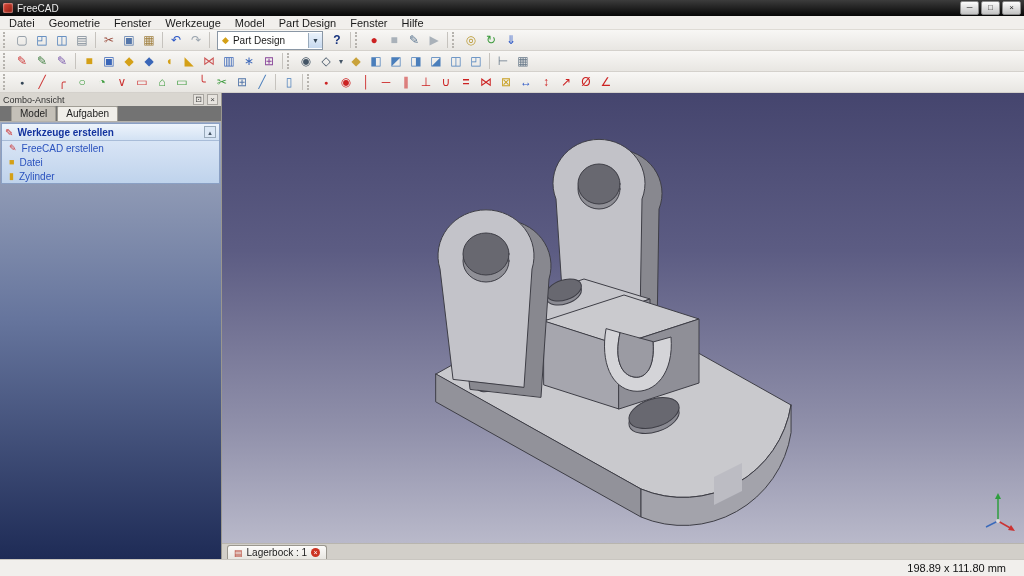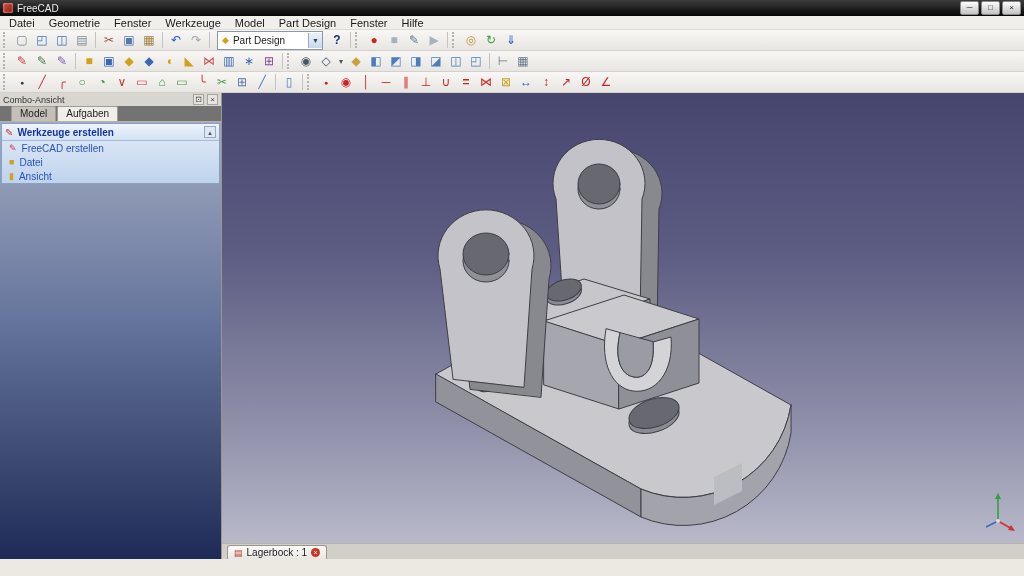--- a/index.html
+++ b/index.html
@@ -137,21 +137,21 @@
               <span class="ti-label" style="color:#2a52be">FreeCAD erstellen</span>
             </div>
 
             <div class="task-item">
               <span class="ti-icon" style="color:#d4a017">■</span>
               <span class="ti-label" style="color:#2a52be">Datei</span>
             </div>
 
             <div class="task-item">
               <span class="ti-icon" style="color:#d4a017">▮</span>
-              <span class="ti-label" style="color:#2a52be">Ansicht</span>
+              <span class="ti-label" style="color:#2a52be">Zylinder</span>
             </div>
           </div>
       </div>
     </div>
   </div>
 
   <div class="viewport">
     <svg class="model" width="802" height="450" viewBox="0 0 802 450">
       <g stroke="#3e3e46" stroke-width="1" stroke-linejoin="round" stroke-linecap="round">
 
@@ -209,14 +209,17 @@
 
   <div class="doc-tabbar">
 
       <div class="doc-tab">
         <span class="dt-icon">▤</span>
         <span class="dt-label">Lagerbock : 1</span>
         <span class="dt-close">×</span>
       </div>
     </div>
 
+  <div class="statusbar">
+    <span class="status-dims">198.89 x 111.80 mm</span>
+  </div>
 
 </div>
 
 </body></html>

